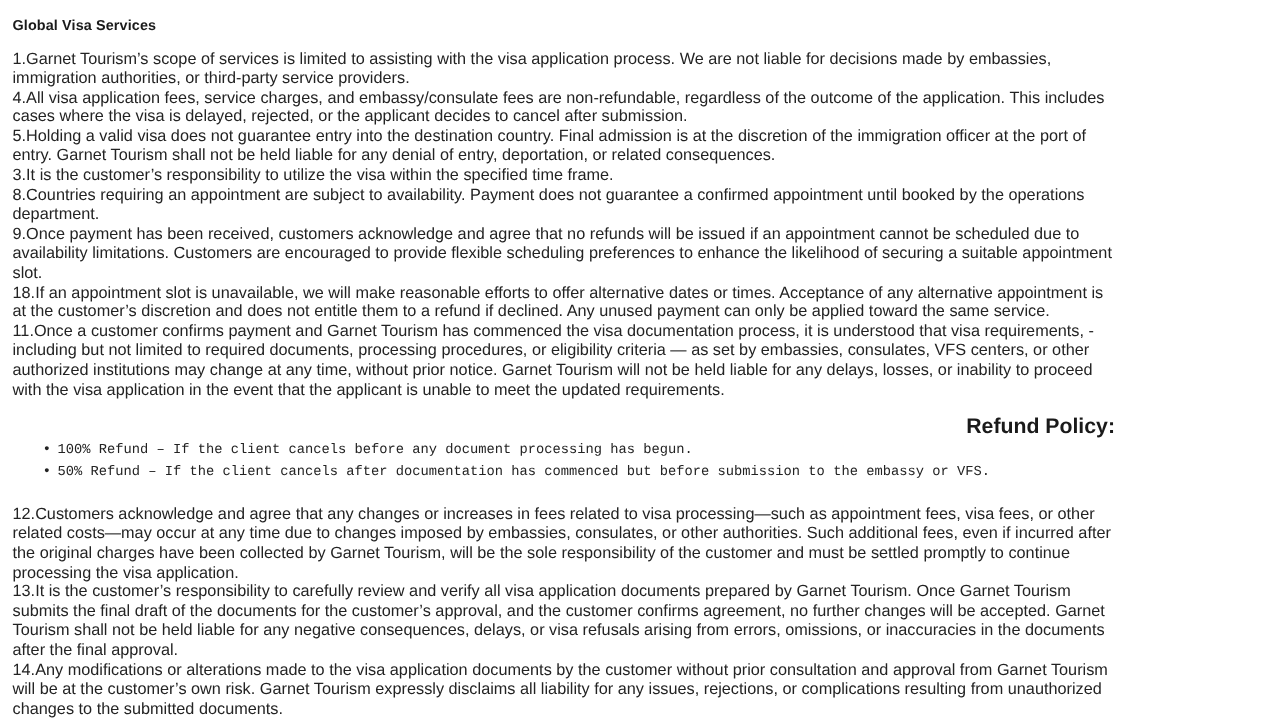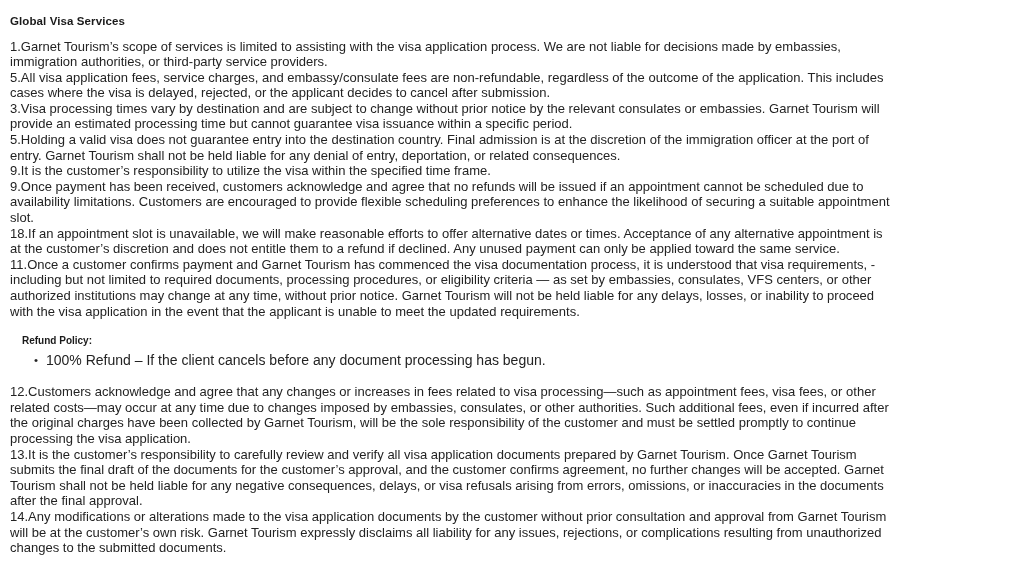--- a/index.html
+++ b/index.html
@@ -34,37 +34,39 @@
     color: #232323;
     margin: 0;
     text-align: left;
     max-width: 1005px;
     letter-spacing: 0.01px;
   }
   .refund-block {
     margin: 14px 0 0 0;
   }
   .refund-heading {
-    font-size: 10px;
+    font-size: 17px;
     font-weight: bold;
     line-height: 15.5px;
     color: #1a1a1a;
     margin: 0 0 2px 12px;
+    text-align: right;
   }
   ul.refund-list {
     list-style: none;
     margin: 0;
     padding: 0;
   }
   ul.refund-list li {
-    font-size: 14px;
+    font-size: 11px;
     line-height: 18.6px;
     color: #232323;
     position: relative;
     padding-left: 36px;
+    font-family: Liberation Mono, monospace;
   }
   ul.refund-list li::before {
     content: "\2022";
     position: absolute;
     left: 24px;
     top: 0;
     font-size: 11.5px;
     line-height: 18.6px;
     color: #232323;
   }
@@ -74,33 +76,34 @@
 </style>
 </head>
 <body>
 
 <div id="doc">
 
   <h1 class="section-heading">Global Visa Services</h1>
 
   <div>
     <p class="clause">1.Garnet Tourism’s scope of services is limited to assisting with the visa application process. We are not liable for decisions made by embassies, immigration authorities, or third-party service providers.</p>
-    <p class="clause">5.All visa application fees, service charges, and embassy/consulate fees are non-refundable, regardless of the outcome of the application. This includes cases where the visa is delayed, rejected, or the applicant decides to cancel after submission.</p>
-    <p class="clause">3.Visa processing times vary by destination and are subject to change without prior notice by the relevant consulates or embassies. Garnet Tourism will provide an estimated processing time but cannot guarantee visa issuance within a specific period.</p>
+    <p class="clause">4.All visa application fees, service charges, and embassy/consulate fees are non-refundable, regardless of the outcome of the application. This includes cases where the visa is delayed, rejected, or the applicant decides to cancel after submission.</p>
     <p class="clause">5.Holding a valid visa does not guarantee entry into the destination country. Final admission is at the discretion of the immigration officer at the port of entry. Garnet Tourism shall not be held liable for any denial of entry, deportation, or related consequences.</p>
-    <p class="clause">9.It is the customer’s responsibility to utilize the visa within the specified time frame.</p>
+    <p class="clause">3.It is the customer’s responsibility to utilize the visa within the specified time frame.</p>
+    <p class="clause">8.Countries requiring an appointment are subject to availability. Payment does not guarantee a confirmed appointment until booked by the operations department.</p>
     <p class="clause">9.Once payment has been received, customers acknowledge and agree that no refunds will be issued if an appointment cannot be scheduled due to availability limitations. Customers are encouraged to provide flexible scheduling preferences to enhance the likelihood of securing a suitable appointment slot.</p>
     <p class="clause">18.If an appointment slot is unavailable, we will make reasonable efforts to offer alternative dates or times. Acceptance of any alternative appointment is at the customer’s discretion and does not entitle them to a refund if declined. Any unused payment can only be applied toward the same service.</p>
     <p class="clause">11.Once a customer confirms payment and Garnet Tourism has commenced the visa documentation process, it is understood that visa requirements, - including but not limited to required documents, processing procedures, or eligibility criteria — as set by embassies, consulates, VFS centers, or other authorized institutions may change at any time, without prior notice. Garnet Tourism will not be held liable for any delays, losses, or inability to proceed with the visa application in the event that the applicant is unable to meet the updated requirements.</p>
   </div>
 
   <div class="refund-block">
     <div class="refund-heading">Refund Policy:</div>
     <ul class="refund-list">
       <li>100% Refund – If the client cancels before any document processing has begun.</li>
+      <li>50% Refund – If the client cancels after documentation has commenced but before submission to the embassy or VFS.</li>
     </ul>
   </div>
 
   <div class="post-refund-gap"></div>
 
   <div>
     <p class="clause">12.Customers acknowledge and agree that any changes or increases in fees related to visa processing—such as appointment fees, visa fees, or other related costs—may occur at any time due to changes imposed by embassies, consulates, or other authorities. Such additional fees, even if incurred after the original charges have been collected by Garnet Tourism, will be the sole responsibility of the customer and must be settled promptly to continue processing the visa application.</p>
     <p class="clause">13.It is the customer’s responsibility to carefully review and verify all visa application documents prepared by Garnet Tourism. Once Garnet Tourism submits the final draft of the documents for the customer’s approval, and the customer confirms agreement, no further changes will be accepted. Garnet Tourism shall not be held liable for any negative consequences, delays, or visa refusals arising from errors, omissions, or inaccuracies in the documents after the final approval.</p>
     <p class="clause">14.Any modifications or alterations made to the visa application documents by the customer without prior consultation and approval from Garnet Tourism will be at the customer’s own risk. Garnet Tourism expressly disclaims all liability for any issues, rejections, or complications resulting from unauthorized changes to the submitted documents.</p>
   </div>

